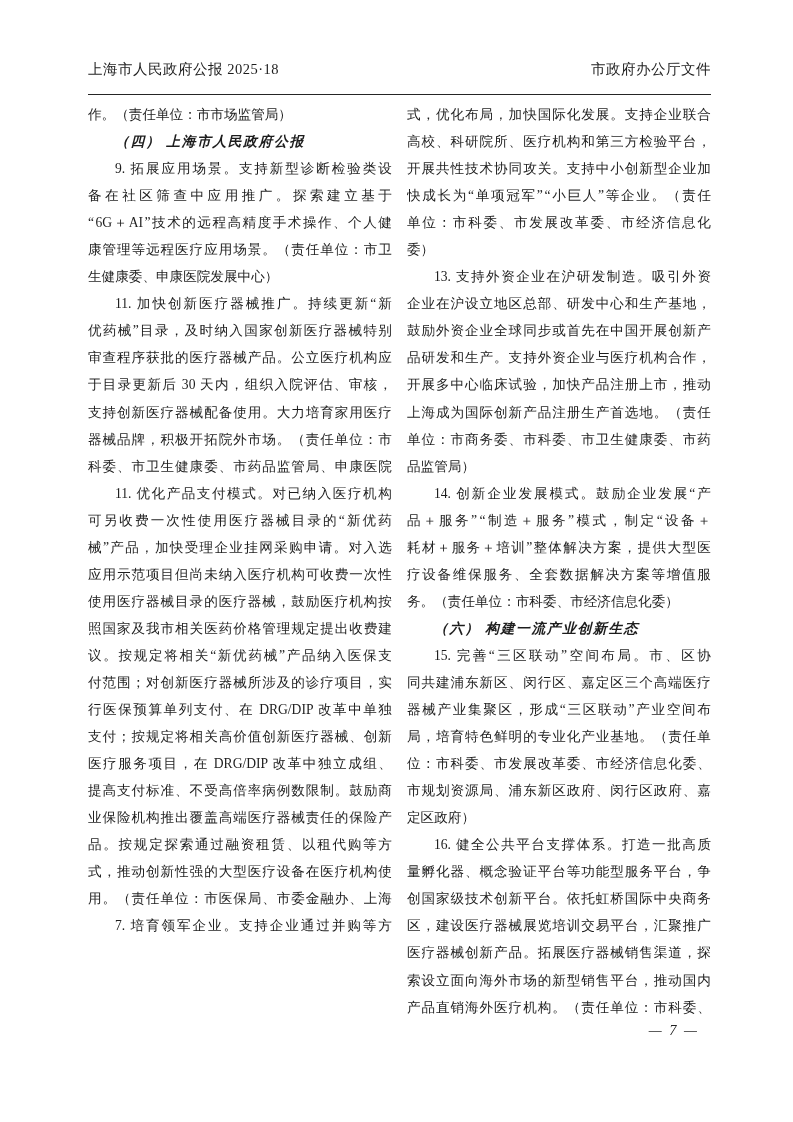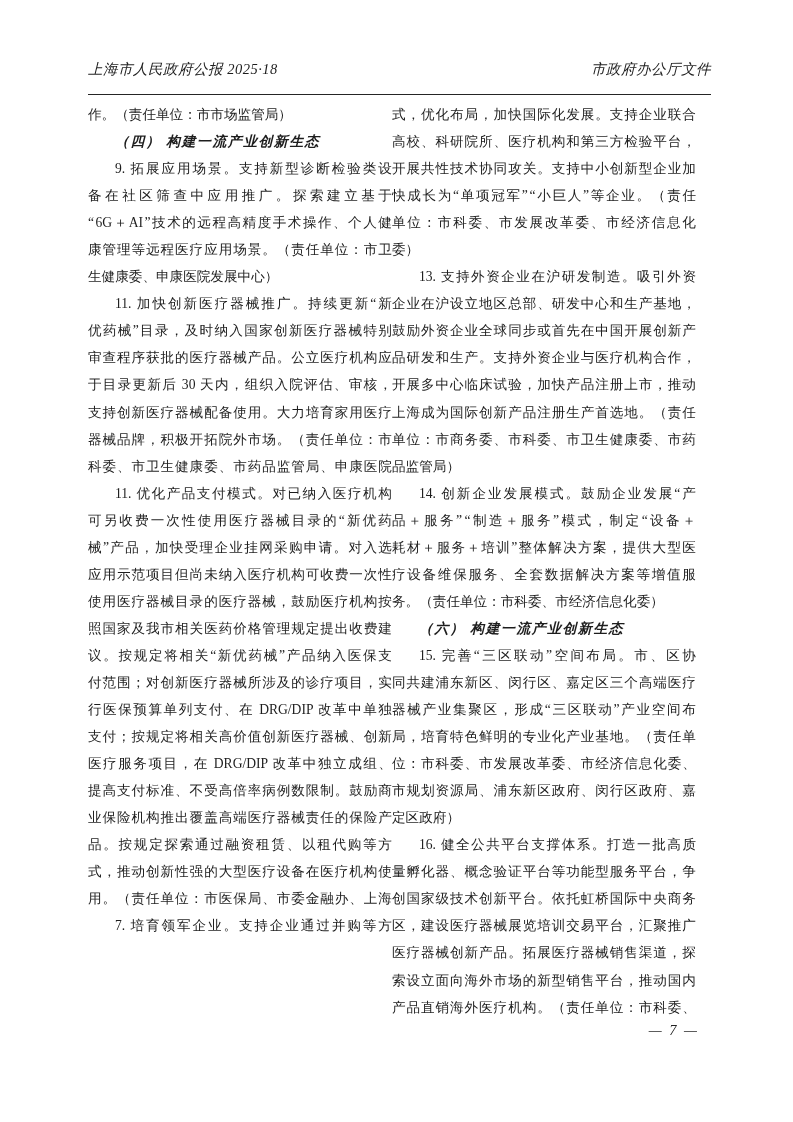--- a/index.html
+++ b/index.html
@@ -8,29 +8,29 @@
     width:793px;height:1122px;
     background:#ffffff;
     font-family:"Liberation Serif","DejaVu Serif",serif;
     color:#1d1d1d;
     margin:0 auto;
     overflow:hidden;
   }
   .header{
     position:absolute;left:88px;width:623px;top:60px;
     display:flex;justify-content:space-between;align-items:flex-end;
-    font-size:14.5px;font-weight:500;letter-spacing:.5px;font-style:italic;
+    font-size:14.5px;font-weight:500;letter-spacing:.5px;
   }
   .rule{
     position:absolute;left:88px;width:623px;top:94px;
     height:0;border-top:1.6px solid #252525;
   }
   .content{
     position:absolute;left:88px;width:623px;top:101px;
-    display:flex;
+    display:flex;justify-content:space-between;
   }
   .col{width:304px;}
   .line{
     height:27.05px;line-height:27.05px;
     font-size:13.6px;
     overflow:hidden;
     letter-spacing:0;
   }
   .line.flexjust{
     display:flex;justify-content:space-between;
@@ -55,21 +55,21 @@
 
 <div class="page">
   <div class="header">
     <span>上海市人民政府公报 2025·18</span>
     <span>市政府办公厅文件</span>
   </div>
   <div class="rule"></div>
   <div class="content">
     <div class="col">
         <div class="line plain">作。（责任单位：市市场监管局）</div>
-        <div class="line plain ind head">（四） 构建一流产业创新生态</div>
+        <div class="line plain ind head">（四） 上海市人民政府公报</div>
         <div class="line flexjust ind">
           <span>9. </span>
           <span>拓</span>
           <span>展</span>
           <span>应</span>
           <span>用</span>
           <span>场</span>
           <span>景</span>
           <span>。</span>
           <span>支</span>

